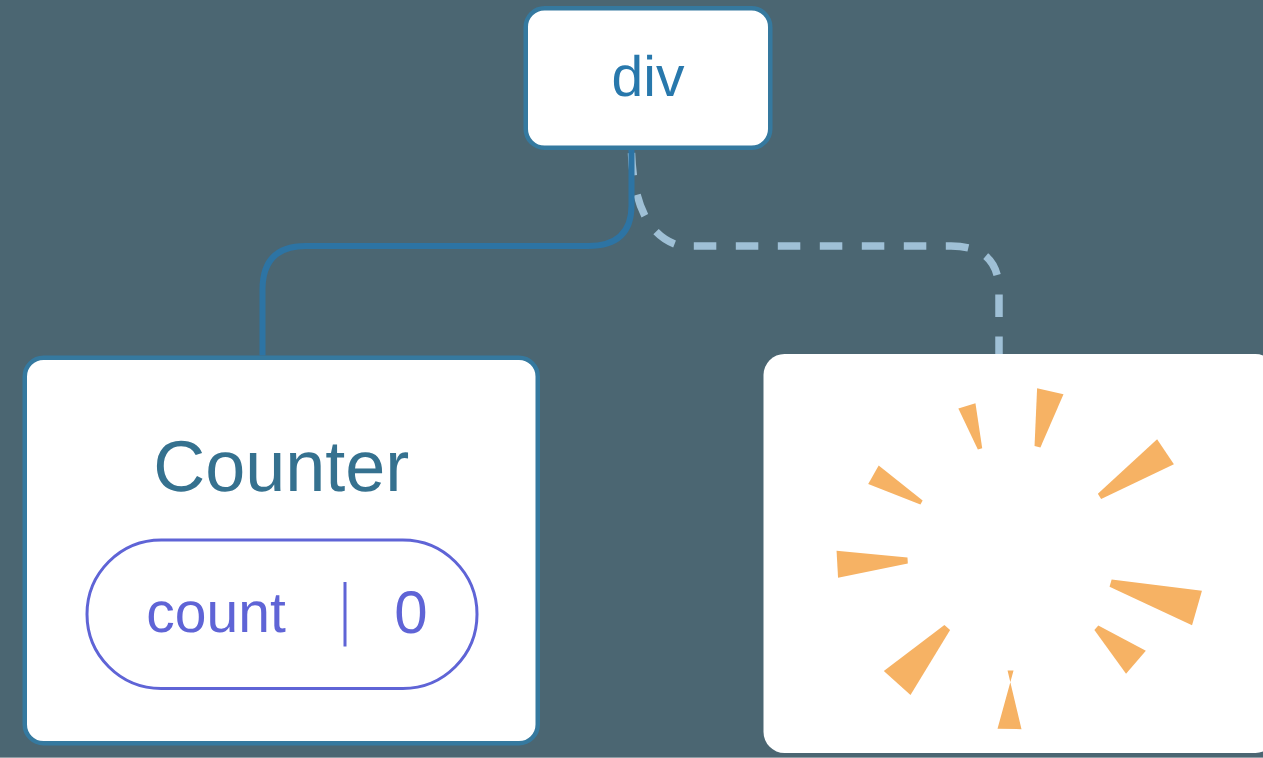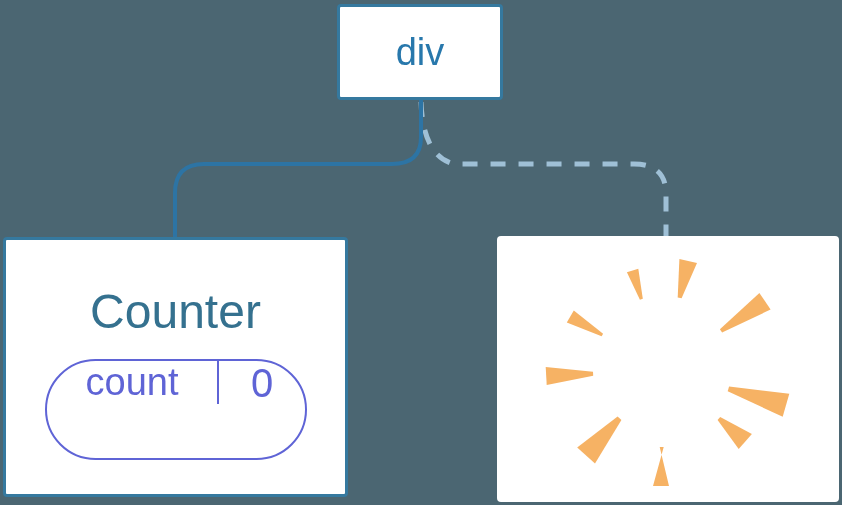--- a/index.html
+++ b/index.html
@@ -7,22 +7,23 @@
     position:relative;
     width:842px;height:505px;
     background:var(--background,#4B6672);
     overflow:hidden;
     font-family:"Liberation Sans",sans-serif;
   }
   .connectors{position:absolute;left:0;top:0;width:842px;height:505px;}
   .node{
     position:absolute;
     background:var(--node-fill,#fff);
-    border-radius:4px;
+    border-radius:14px;
     box-sizing:border-box;
+    margin-left:12px;
   }
   .node.bordered{border:3px solid var(--node-border,#35799F);}
   .node-div{
     left:337px;top:4px;width:166px;height:96px;
     display:flex;align-items:center;justify-content:center;
   }
   .node-div .label{
     color:var(--root-text,#2878AC);
     font-size:38px;font-weight:500;line-height:1;
   }
@@ -32,21 +33,21 @@
     text-align:center;
     color:var(--counter-title,#35718F);
     font-size:48px;font-weight:500;line-height:1;
   }
   .state-pill{
     position:absolute;left:39px;top:119px;
     width:262px;height:101px;
     border:2.5px solid var(--state-accent,#5F64D6);
     border-radius:50.5px;
     box-sizing:border-box;
-    display:flex;align-items:flex-start;
+    display:flex;align-items:center;
     overflow:hidden;
     background:#fff;
   }
   .state-key{
     flex:none;width:170px;
     border-right:2.5px solid var(--state-accent,#5F64D6);
     display:flex;align-items:center;justify-content:center;
     color:var(--state-accent,#5F64D6);
     font-size:38px;font-weight:400;
   }

